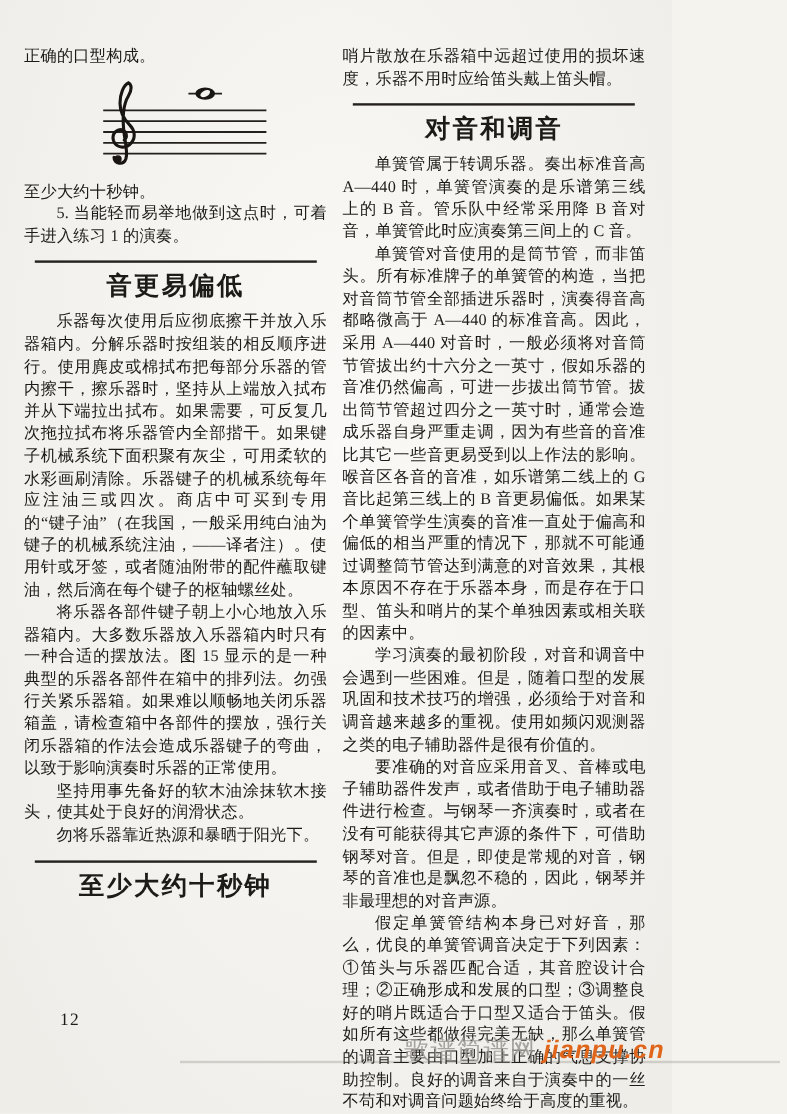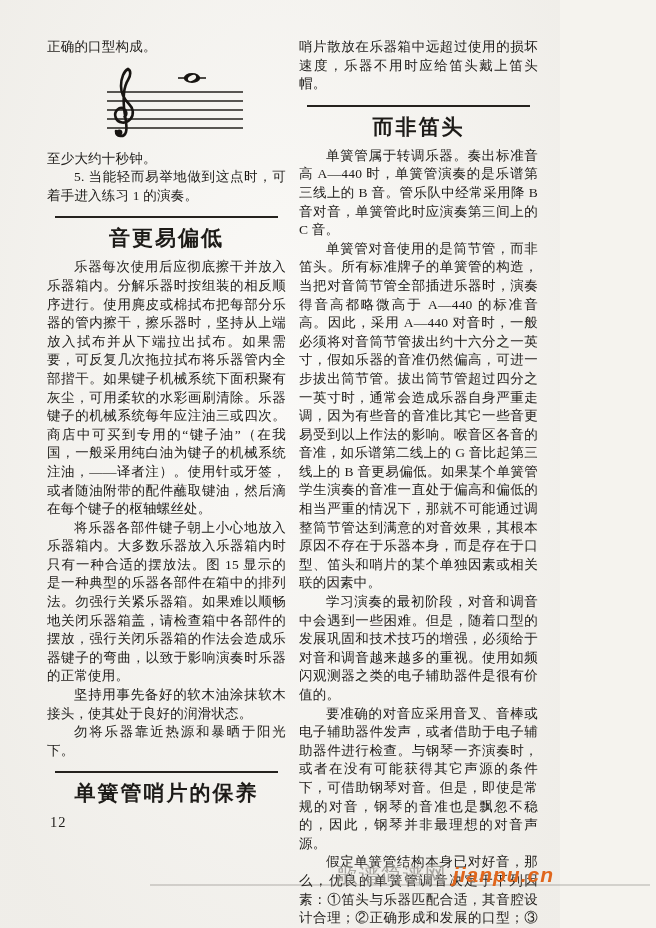--- a/index.html
+++ b/index.html
@@ -7,21 +7,21 @@
     width: 656px; height: 928px;
     background: #f5f3ee;
     font-family: "Liberation Serif", "DejaVu Serif", serif;
     color: #1d1b18;
     overflow: hidden;
   }
   .page {
     position: relative;
     width: 560px; height: 928px;
     box-sizing: border-box;
-    padding: 38px 22px 0 47px;
+    padding: 38px 22px 0 20px;
     background:
       radial-gradient(ellipse at 50% 40%, rgba(255,255,255,0.55), rgba(0,0,0,0.025) 90%),
       #f5f3ee;
   }
   .columns { display: flex; gap: 13px; }
   .col { width: 291px; }
 
   .body-text {
     margin: 0;
     font-size: 13.5px;
@@ -52,21 +52,21 @@
   }
 
   .music-figure {
     margin: 5px 0 4px 0;
     text-align: center;
   }
   .music-figure svg { display: inline-block; }
 
   .page-number {
     position: absolute;
-    left: 50px; top: 814px;
+    left: 50px; top: 842px;
     font-size: 14.5px;
     letter-spacing: 1px;
   }
 
   .scan-line {
     position: absolute;
     left: 150px; top: 884px;
     width: 500px; height: 2px;
     background: rgba(60,55,50,0.18);
   }
@@ -129,28 +129,28 @@
       <p class="body-text indent">5. 当能轻而易举地做到这点时，可着手进入练习 1 的演奏。</p>
 
       <div class="section-rule"></div>
       <h2 class="section-title">音更易偏低</h2>
       <p class="body-text indent">乐器每次使用后应彻底擦干并放入乐器箱内。分解乐器时按组装的相反顺序进行。使用麂皮或棉拭布把每部分乐器的管内擦干，擦乐器时，坚持从上端放入拭布并从下端拉出拭布。如果需要，可反复几次拖拉拭布将乐器管内全部揩干。如果键子机械系统下面积聚有灰尘，可用柔软的水彩画刷清除。乐器键子的机械系统每年应注油三或四次。商店中可买到专用的“键子油”（在我国，一般采用纯白油为键子的机械系统注油，——译者注）。使用针或牙签，或者随油附带的配件蘸取键油，然后滴在每个键子的枢轴螺丝处。</p>
       <p class="body-text indent">将乐器各部件键子朝上小心地放入乐器箱内。大多数乐器放入乐器箱内时只有一种合适的摆放法。图 15 显示的是一种典型的乐器各部件在箱中的排列法。勿强行关紧乐器箱。如果难以顺畅地关闭乐器箱盖，请检查箱中各部件的摆放，强行关闭乐器箱的作法会造成乐器键子的弯曲，以致于影响演奏时乐器的正常使用。</p>
       <p class="body-text indent">坚持用事先备好的软木油涂抹软木接头，使其处于良好的润滑状态。</p>
       <p class="body-text indent">勿将乐器靠近热源和暴晒于阳光下。</p>
 
       <div class="section-rule"></div>
-      <h2 class="section-title">单簧管哨片的保养</h2>
+      <h2 class="section-title">至少大约十秒钟</h2>
     </div>
 
     <div class="col">
       <p class="body-text flush">哨片散放在乐器箱中远超过使用的损坏速度，乐器不用时应给笛头戴上笛头帽。</p>
 
       <div class="section-rule"></div>
-      <h2 class="section-title">而非笛头</h2>
+      <h2 class="section-title">对音和调音</h2>
       <p class="body-text indent">单簧管属于转调乐器。奏出标准音高 A—440 时，单簧管演奏的是乐谱第三线上的 B 音。管乐队中经常采用降 B 音对音，单簧管此时应演奏第三间上的 C 音。</p>
       <p class="body-text indent">单簧管对音使用的是筒节管，而非笛头。所有标准牌子的单簧管的构造，当把对音筒节管全部插进乐器时，演奏得音高都略微高于 A—440 的标准音高。因此，采用 A—440 对音时，一般必须将对音筒节管拔出约十六分之一英寸，假如乐器的音准仍然偏高，可进一步拔出筒节管。拔出筒节管超过四分之一英寸时，通常会造成乐器自身严重走调，因为有些音的音准比其它一些音更易受到以上作法的影响。喉音区各音的音准，如乐谱第二线上的 G 音比起第三线上的 B 音更易偏低。如果某个单簧管学生演奏的音准一直处于偏高和偏低的相当严重的情况下，那就不可能通过调整筒节管达到满意的对音效果，其根本原因不存在于乐器本身，而是存在于口型、笛头和哨片的某个单独因素或相关联的因素中。</p>
       <p class="body-text indent">学习演奏的最初阶段，对音和调音中会遇到一些困难。但是，随着口型的发展巩固和技术技巧的增强，必须给于对音和调音越来越多的重视。使用如频闪观测器之类的电子辅助器件是很有价值的。</p>
       <p class="body-text indent">要准确的对音应采用音叉、音棒或电子辅助器件发声，或者借助于电子辅助器件进行检查。与钢琴一齐演奏时，或者在没有可能获得其它声源的条件下，可借助钢琴对音。但是，即使是常规的对音，钢琴的音准也是飘忽不稳的，因此，钢琴并非最理想的对音声源。</p>
       <p class="body-text indent">假定单簧管结构本身已对好音，那么，优良的单簧管调音决定于下列因素：①笛头与乐器匹配合适，其音腔设计合理；②正确形成和发展的口型；③调整良好的哨片既适合于口型又适合于笛头。假如所有这些都做得完美无缺，那么单簧管的调音主要由口型加上正确的气息支撑协助控制。良好的调音来自于演奏中的一丝不苟和对调音问题始终给于高度的重视。</p>
     </div>
   </div>
 
   <div class="page-number">12</div>
   <div class="scan-line"></div>

